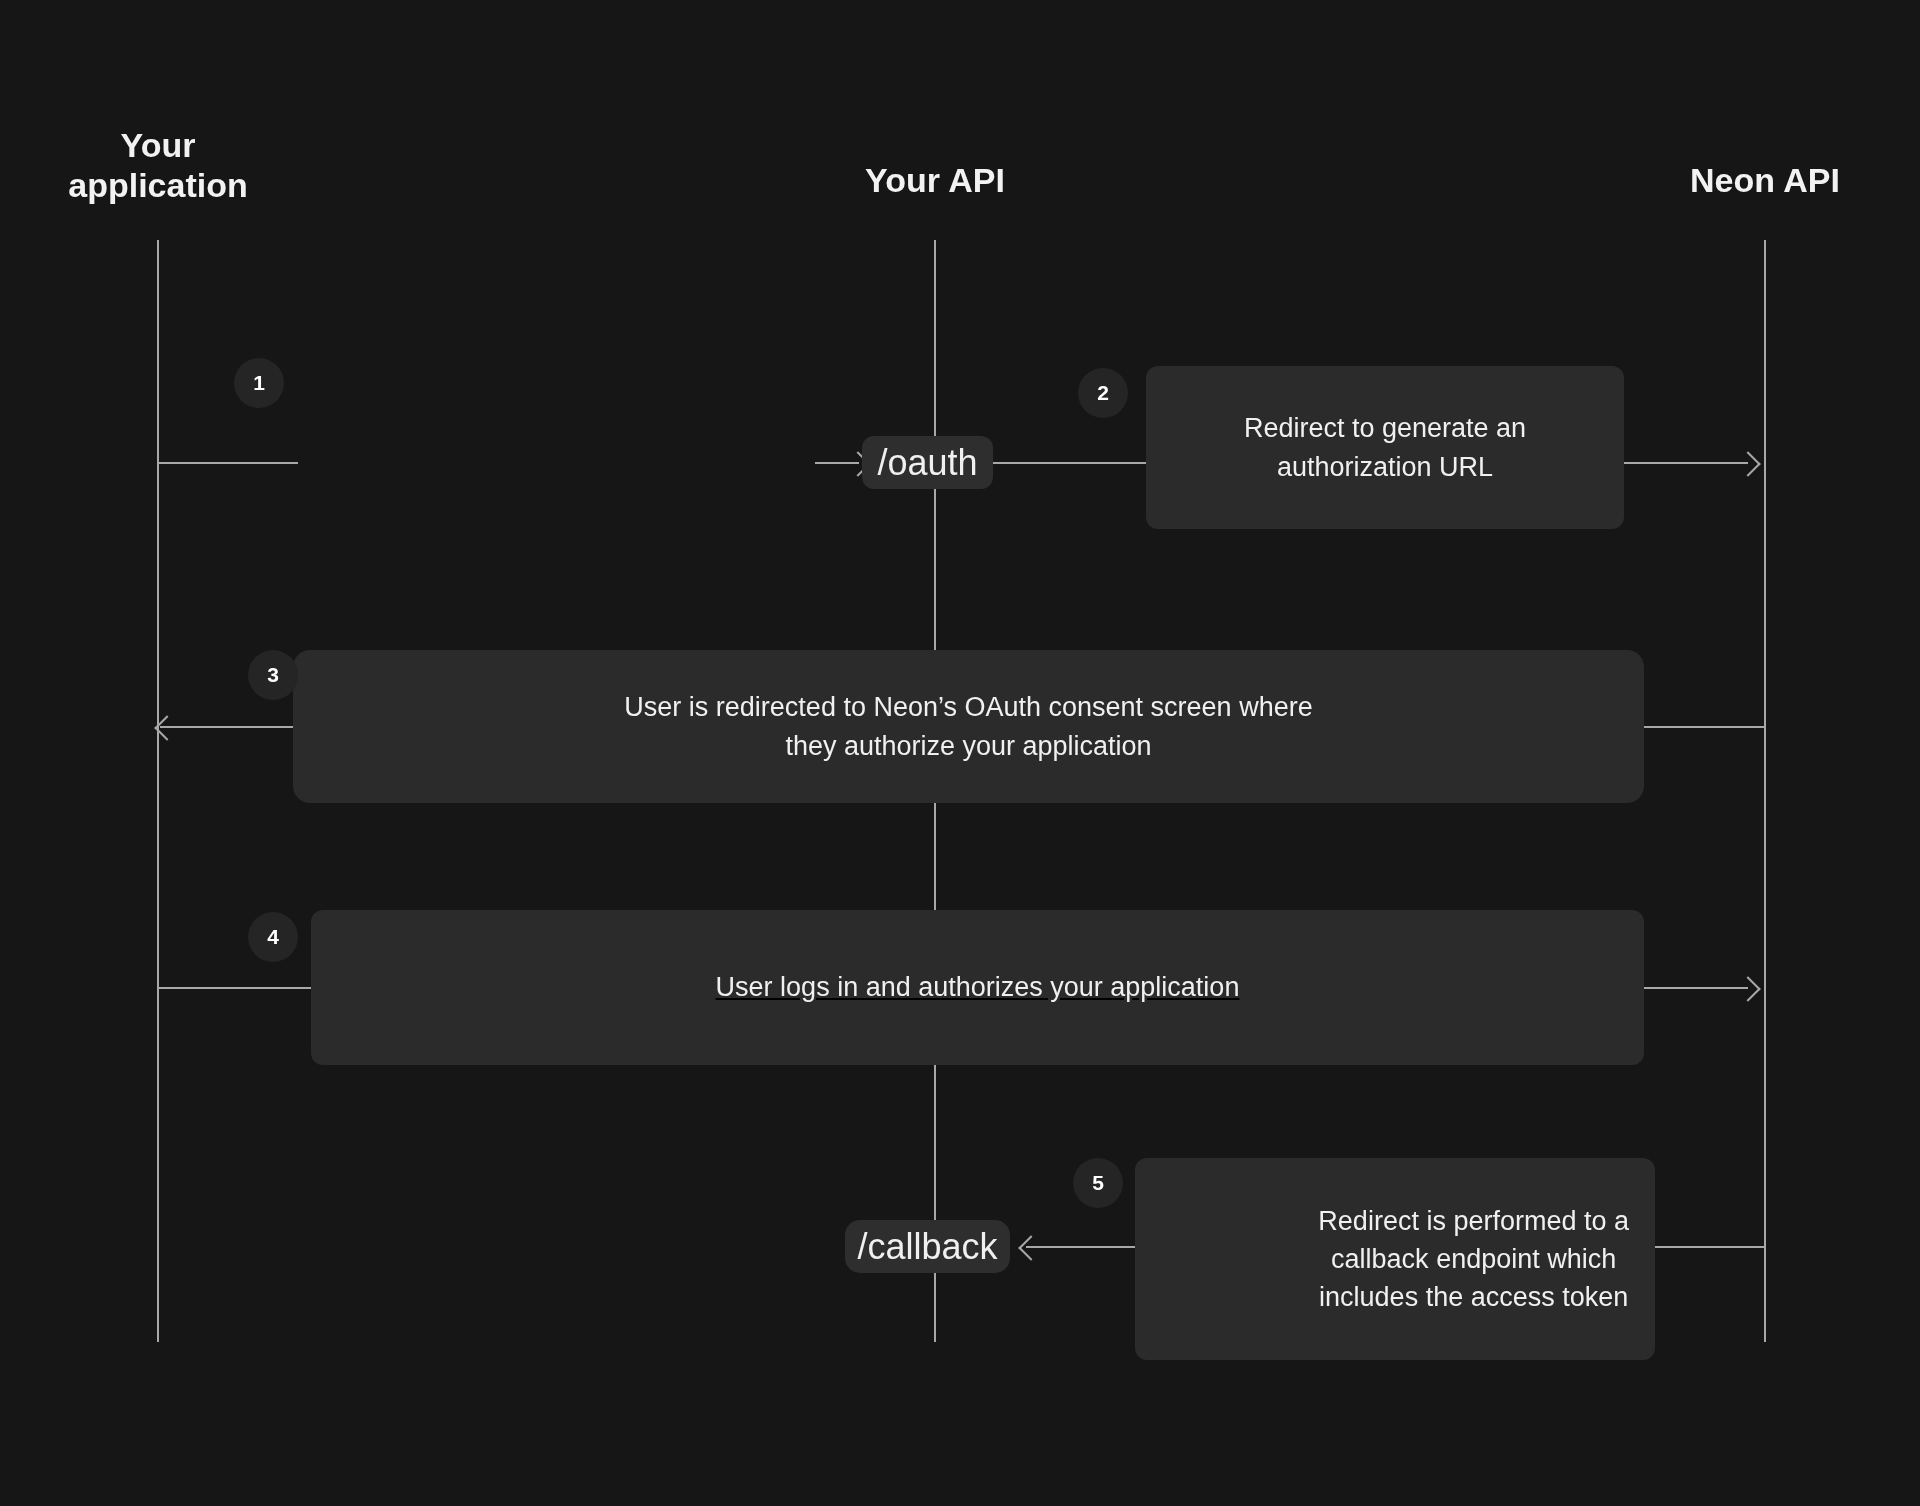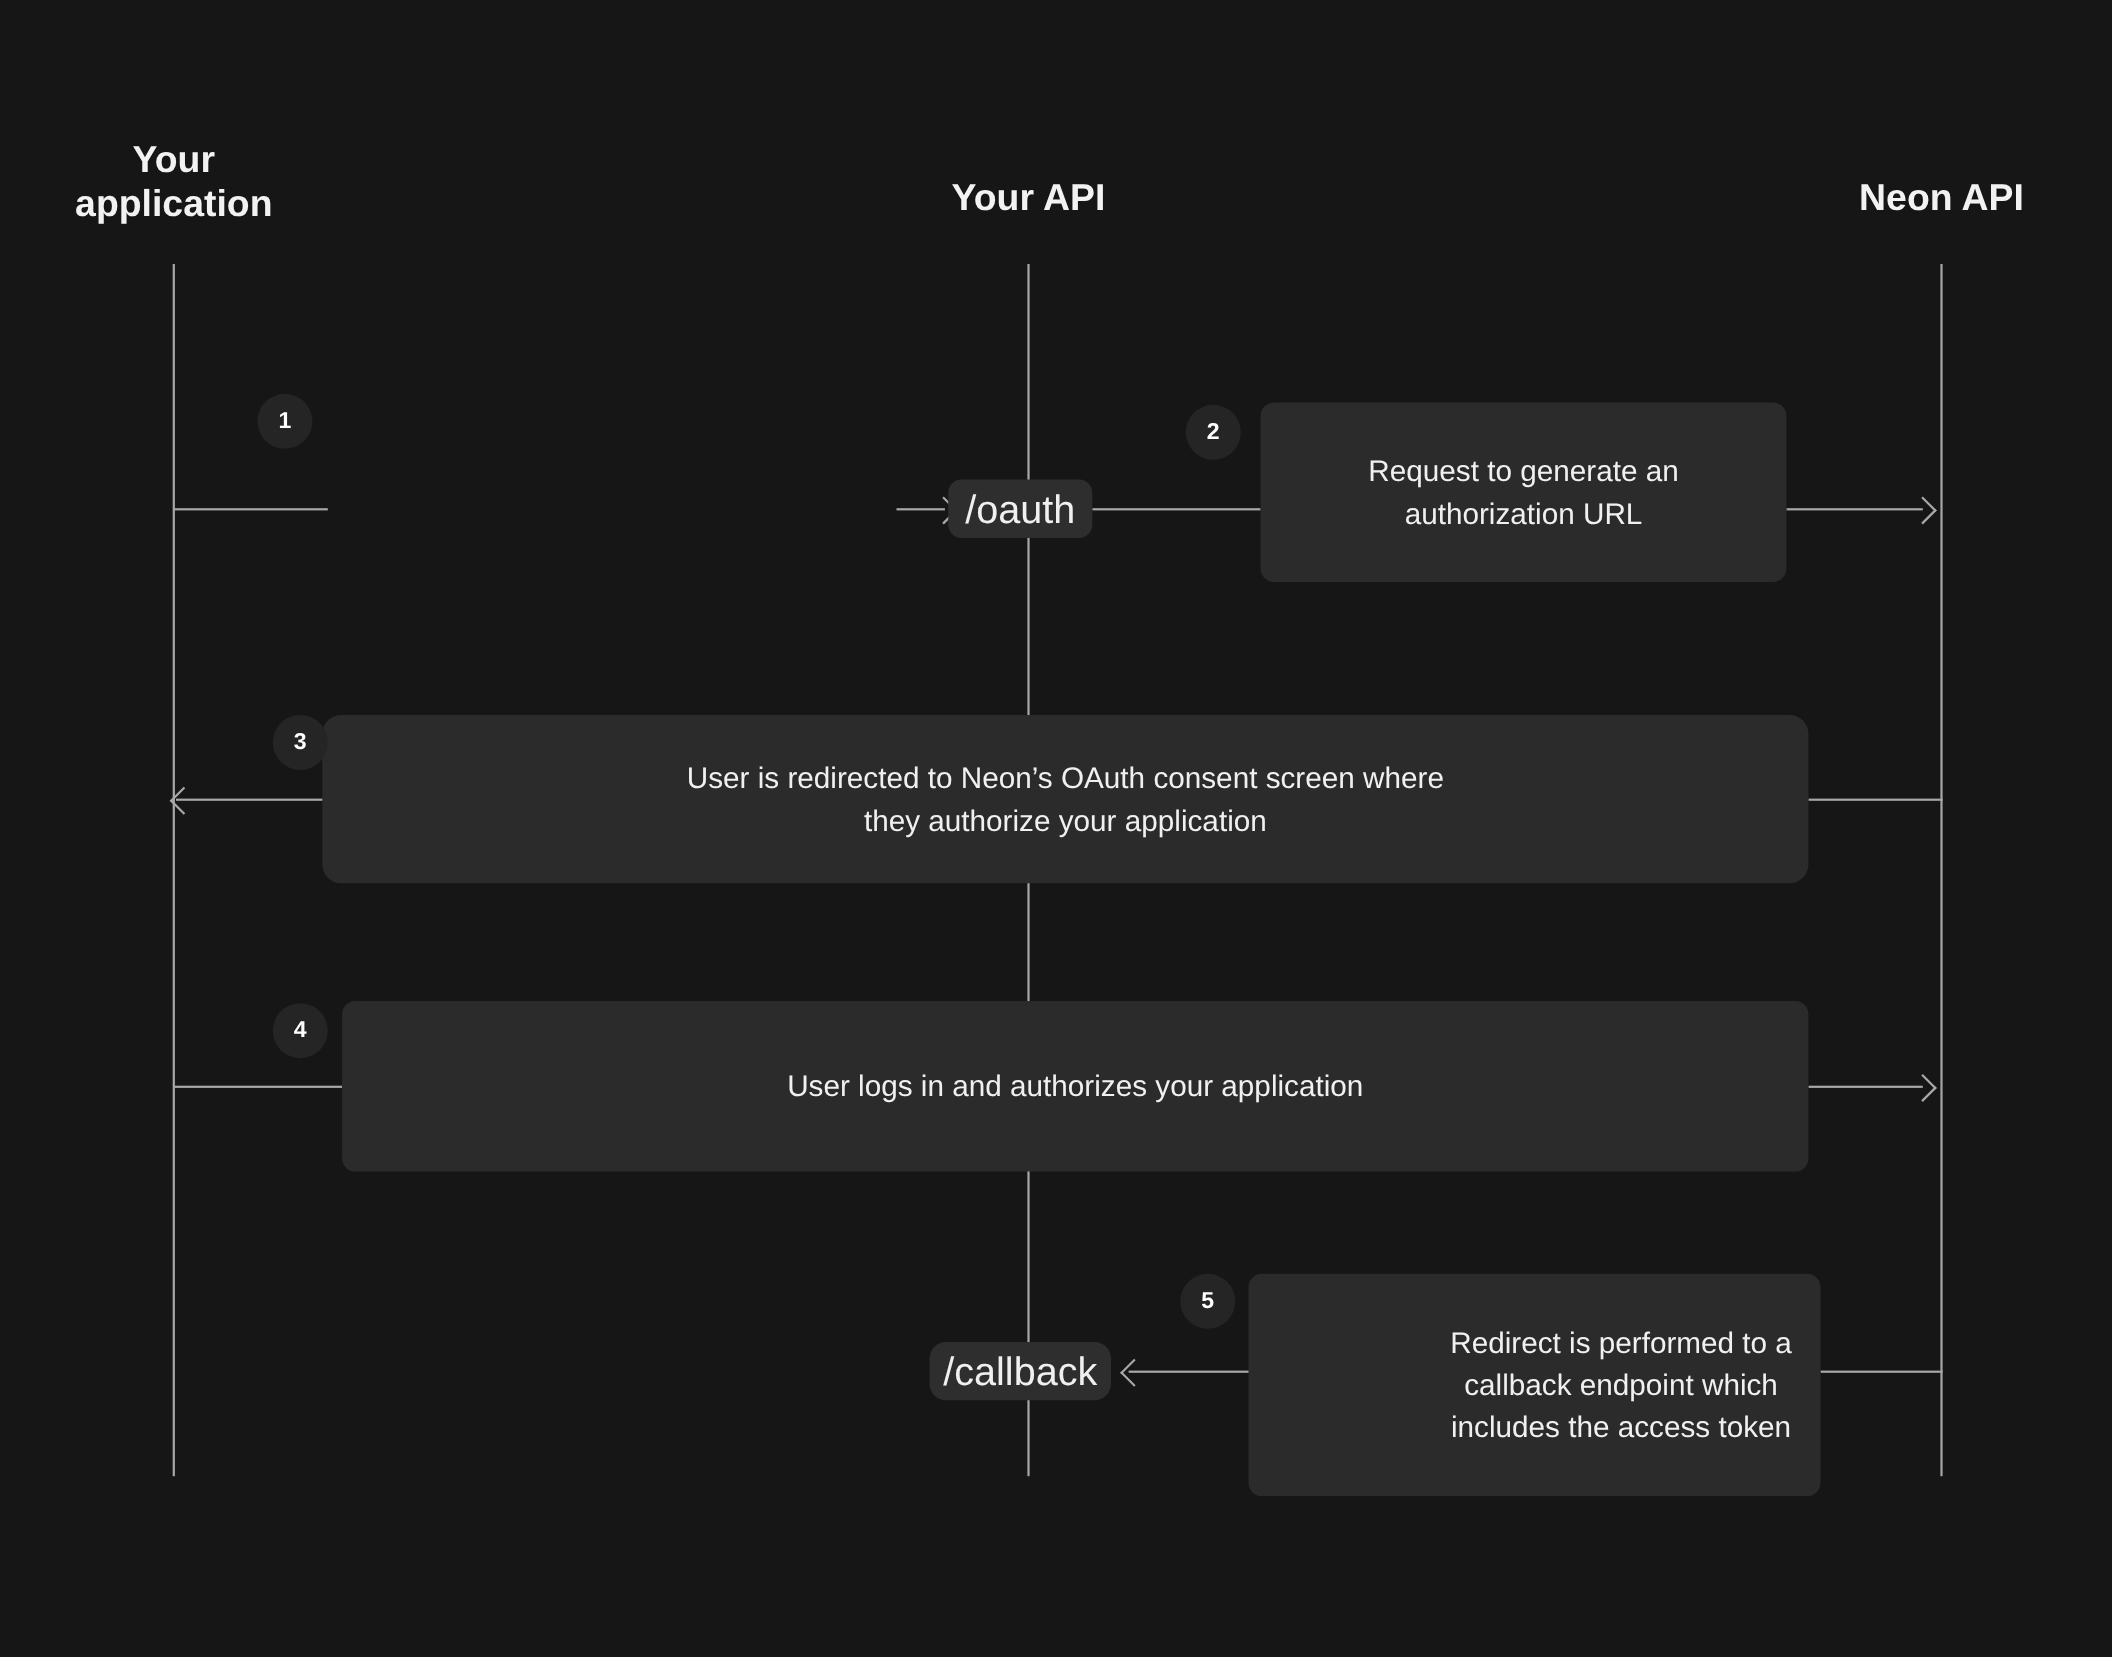--- a/index.html
+++ b/index.html
@@ -112,42 +112,42 @@
 
   <div class="pill" style="left:862px; top:436px; width:131px; height:53px;">/oauth</div>
 
   <div class="connector" style="left:993px; top:462px; width:153px;"></div>
   <div class="connector" style="left:1624px; top:462px; width:124px;"></div>
   <div class="arrow-head arrow-right" style="left:1739px; top:455px;"></div>
 
   <div class="badge" style="left:1078px; top:368px;">2</div>
 
   <div class="step-box" style="left:1146px; top:366px; width:478px; height:163px;">
-    <span class="step-text">Request to generate an
+    <span class="step-text">Redirect to generate an
 authorization URL</span>
   </div>
 
   <div class="connector" style="left:160px; top:726px; width:136px;"></div>
   <div class="arrow-head arrow-left" style="left:158px; top:719px;"></div>
   <div class="connector" style="left:1644px; top:726px; width:122px;"></div>
 
   <div class="badge" style="left:248px; top:650px;">3</div>
 
   <div class="step-box" style="left:293px; top:650px; width:1351px; height:153px;border-radius:17px;">
     <span class="step-text">User is redirected to Neon’s OAuth consent screen where
 they authorize your application</span>
   </div>
 
   <div class="connector" style="left:158px; top:987px; width:153px;"></div>
   <div class="connector" style="left:1644px; top:987px; width:104px;"></div>
   <div class="arrow-head arrow-right" style="left:1739px; top:980px;"></div>
 
   <div class="badge" style="left:248px; top:912px;">4</div>
 
-  <div class="step-box" style="left:311px; top:910px; width:1333px; height:155px;">
+  <div class="step-box" style="left:311px; top:910px; width:1333px; height:155px;text-decoration:underline;">
     <span class="step-text">User logs in and authorizes your application</span>
   </div>
 
   <div class="pill" style="left:845px; top:1220px; width:165px; height:53px;border-radius:15px;">/callback</div>
 
   <div class="connector" style="left:1026px; top:1246px; width:110px;"></div>
   <div class="arrow-head arrow-left" style="left:1022px; top:1239px;"></div>
 
   <div class="connector" style="left:1655px; top:1246px; width:111px;"></div>
 

